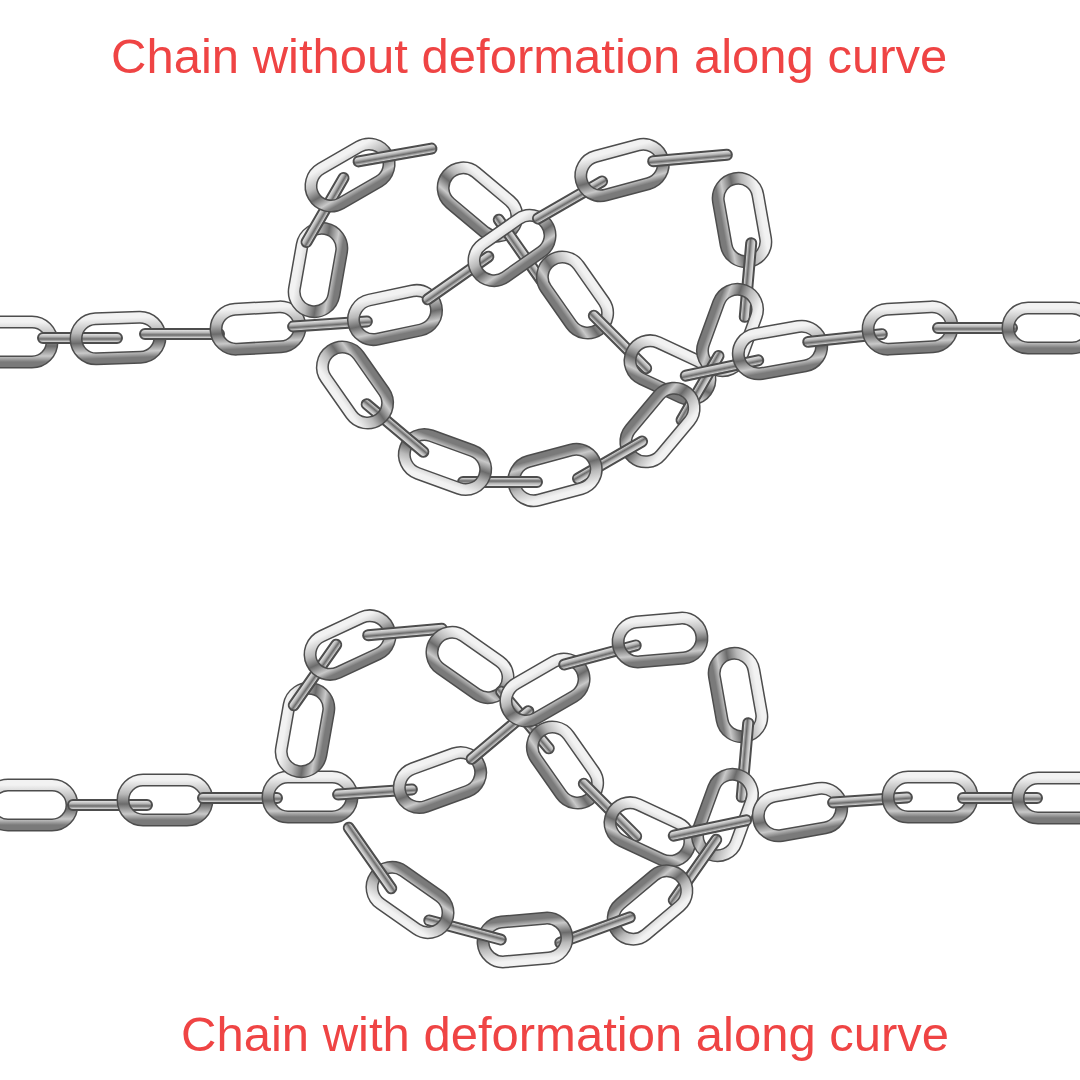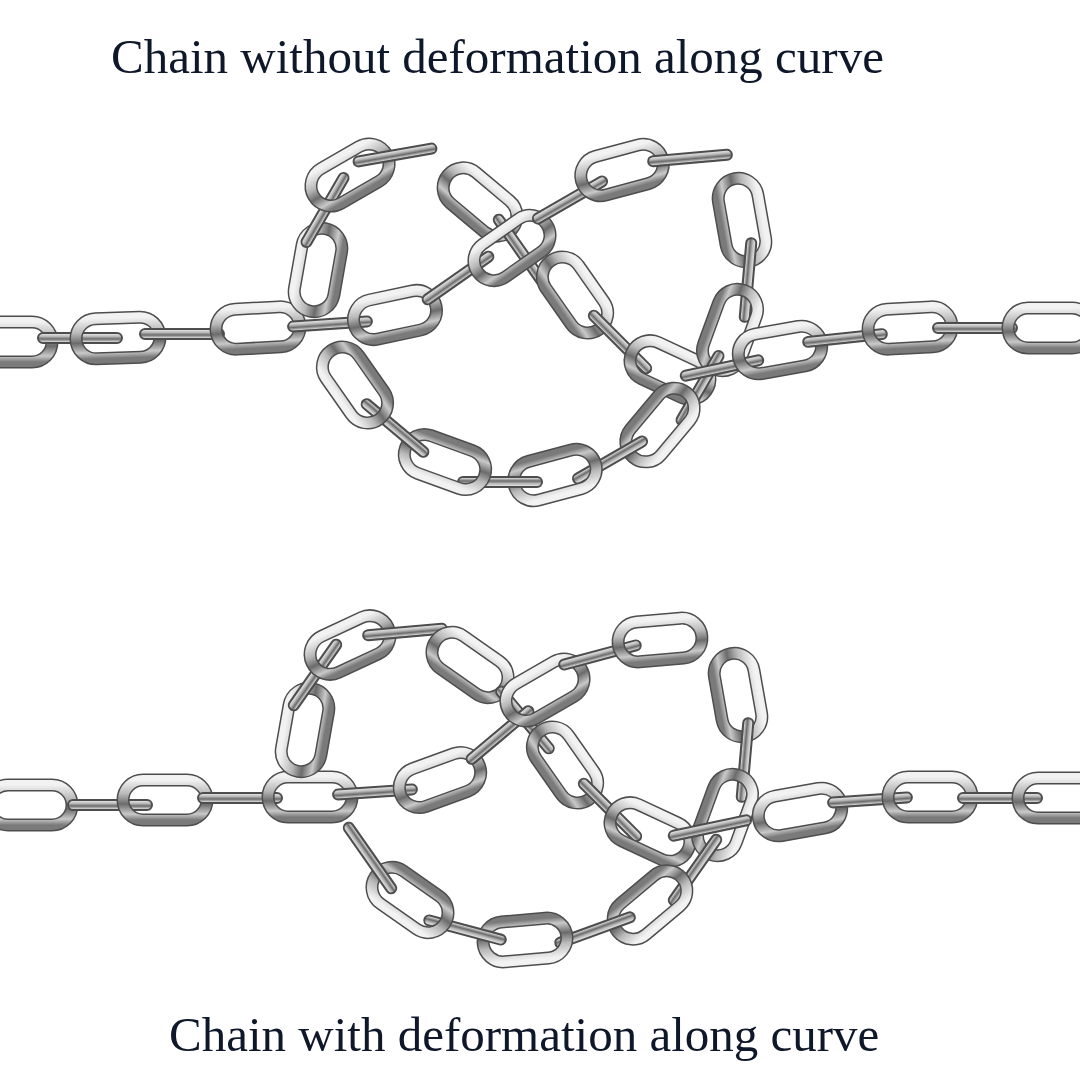--- a/index.html
+++ b/index.html
@@ -1,26 +1,26 @@
 <!DOCTYPE html>
 <html><head>
 <meta charset="utf-8">
 <style>
   html, body { margin: 0; padding: 0; background: #ffffff; }
   body { width: 1080px; height: 1080px; position: relative; overflow: hidden; }
   .caption {
     position: absolute;
-    font-family: Liberation Serif, serif;
-    color: #0f172a;
+    font-family: Liberation Sans, sans-serif;
+    color: #ef4444;
     white-space: nowrap;
     letter-spacing: 0px;
     line-height: 1;
   }
   #cap-top { left: 111px; top: 32px; font-size: 49px; }
-  #cap-bottom { left: 169px; top: 1010px; font-size: 49px; }
+  #cap-bottom { left: 181px; top: 1010px; font-size: 49px; }
   svg.chain { position: absolute; left: 0; width: 1080px; }
   #chain-top { top: 120px; height: 400px; }
   #chain-bottom { top: 600px; height: 400px; }
 </style>
 </head>
 <body>
 
 <div class="caption" id="cap-top">Chain without deformation along curve</div>
 
 <svg class="chain" id="chain-top" viewBox="0 0 1080 400">

